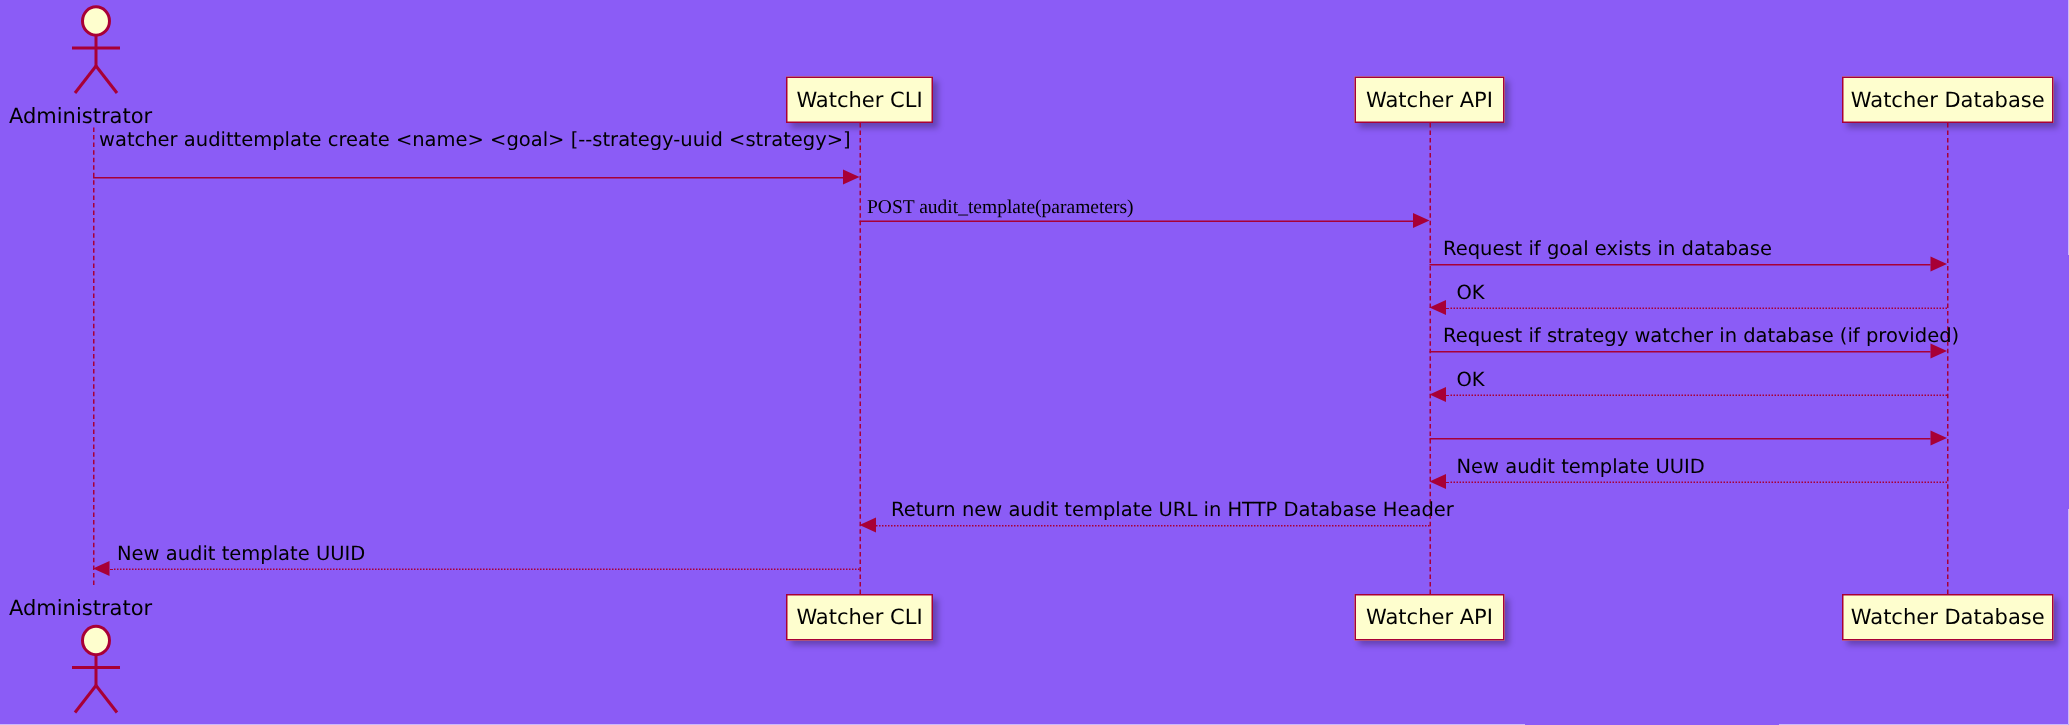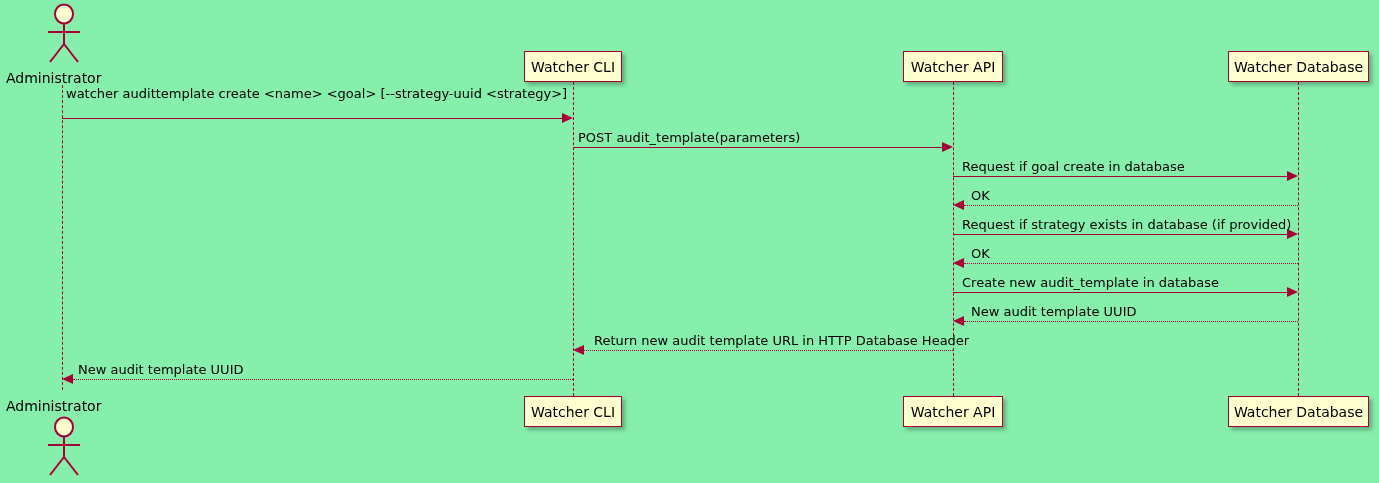--- a/index.html
+++ b/index.html
@@ -7,21 +7,21 @@
     padding: 0;
     background: #FFFFFF;
   }
   body {
     font-family: "DejaVu Sans", sans-serif;
   }
   #diagram {
     position: relative;
     width: 1379px;
     height: 483px;
-    background: #86efac;
+    background: #8b5cf6;
     overflow: hidden;
   }
   
   .participant {
     position: absolute;
     box-sizing: border-box;
     background: #FEFECE;
     border: 1.5px solid #A80036;
     box-shadow: 3px 3px 4px rgba(0,0,0,0.28);
     display: flex;
@@ -114,41 +114,40 @@
   <div class="lifeline" style="left:573px; top:82px; height:314px;"></div>
   <div class="lifeline" style="left:953px; top:82px; height:314px;"></div>
   <div class="lifeline" style="left:1298px; top:82px; height:314px;"></div>
 
   <div class="msg-line" style="left:62px; top:118px; width:500px;"></div>
   <div class="arrowhead right" style="left:562px; top:113px;"></div>
   <div class="msg-label" style="left:66px; top:87px;">watcher audittemplate create &lt;name&gt; &lt;goal&gt; [--strategy-uuid &lt;strategy&gt;]</div>
 
   <div class="msg-line" style="left:573px; top:147px; width:369px;"></div>
   <div class="arrowhead right" style="left:942px; top:142px;"></div>
-  <div class="msg-label" style="left:578px; top:131px;">POST audit_template(parameters)</div>
+  <div class="msg-label" style="left:578px; top:131px;font-family:Liberation Serif, serif;">POST audit_template(parameters)</div>
 
   <div class="msg-line" style="left:953px; top:176px; width:334px;"></div>
   <div class="arrowhead right" style="left:1287px; top:171px;"></div>
-  <div class="msg-label" style="left:962px; top:160px;">Request if goal create in database</div>
+  <div class="msg-label" style="left:962px; top:160px;">Request if goal exists in database</div>
 
   <div class="msg-line dotted" style="left:964px; top:205px; width:334px;"></div>
   <div class="arrowhead left" style="left:953px; top:200px;"></div>
   <div class="msg-label" style="left:971px; top:189px;">OK</div>
 
   <div class="msg-line" style="left:953px; top:234px; width:334px;"></div>
   <div class="arrowhead right" style="left:1287px; top:229px;"></div>
-  <div class="msg-label" style="left:962px; top:218px;">Request if strategy exists in database (if provided)</div>
+  <div class="msg-label" style="left:962px; top:218px;">Request if strategy watcher in database (if provided)</div>
 
   <div class="msg-line dotted" style="left:964px; top:263px; width:334px;"></div>
   <div class="arrowhead left" style="left:953px; top:258px;"></div>
   <div class="msg-label" style="left:971px; top:247px;">OK</div>
 
   <div class="msg-line" style="left:953px; top:292px; width:334px;"></div>
   <div class="arrowhead right" style="left:1287px; top:287px;"></div>
-  <div class="msg-label" style="left:962px; top:276px;">Create new audit_template in database</div>
 
   <div class="msg-line dotted" style="left:964px; top:321px; width:334px;"></div>
   <div class="arrowhead left" style="left:953px; top:316px;"></div>
   <div class="msg-label" style="left:971px; top:305px;">New audit template UUID</div>
 
   <div class="msg-line dotted" style="left:584px; top:350px; width:369px;"></div>
   <div class="arrowhead left" style="left:573px; top:345px;"></div>
   <div class="msg-label" style="left:594px; top:334px;">Return new audit template URL in HTTP Database Header</div>
 
   <div class="msg-line dotted" style="left:73px; top:379px; width:500px;"></div>

